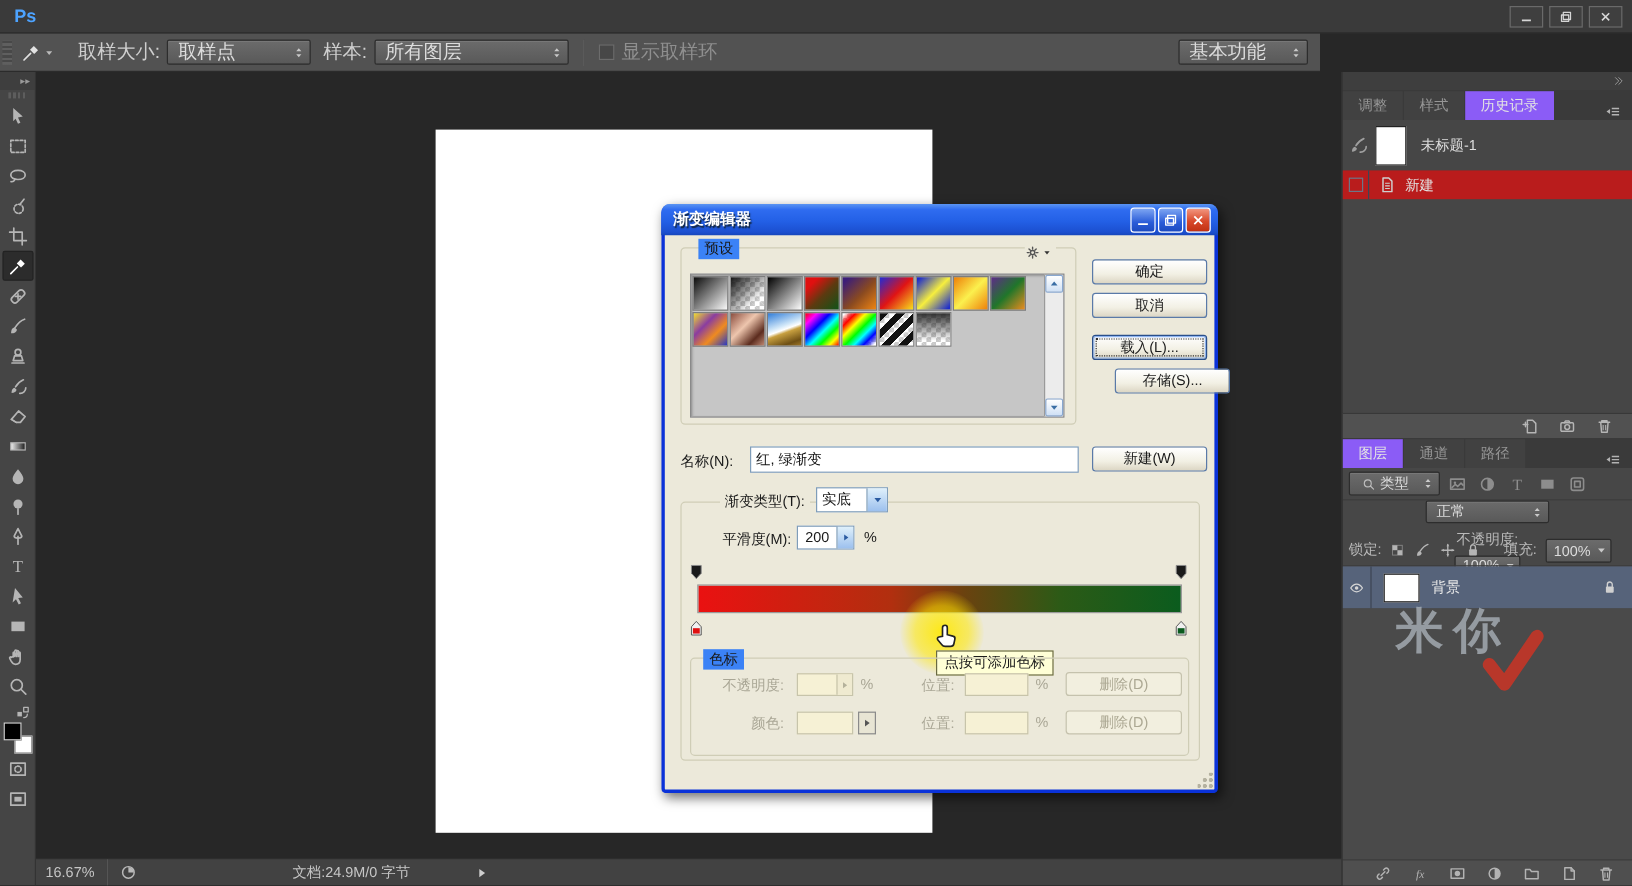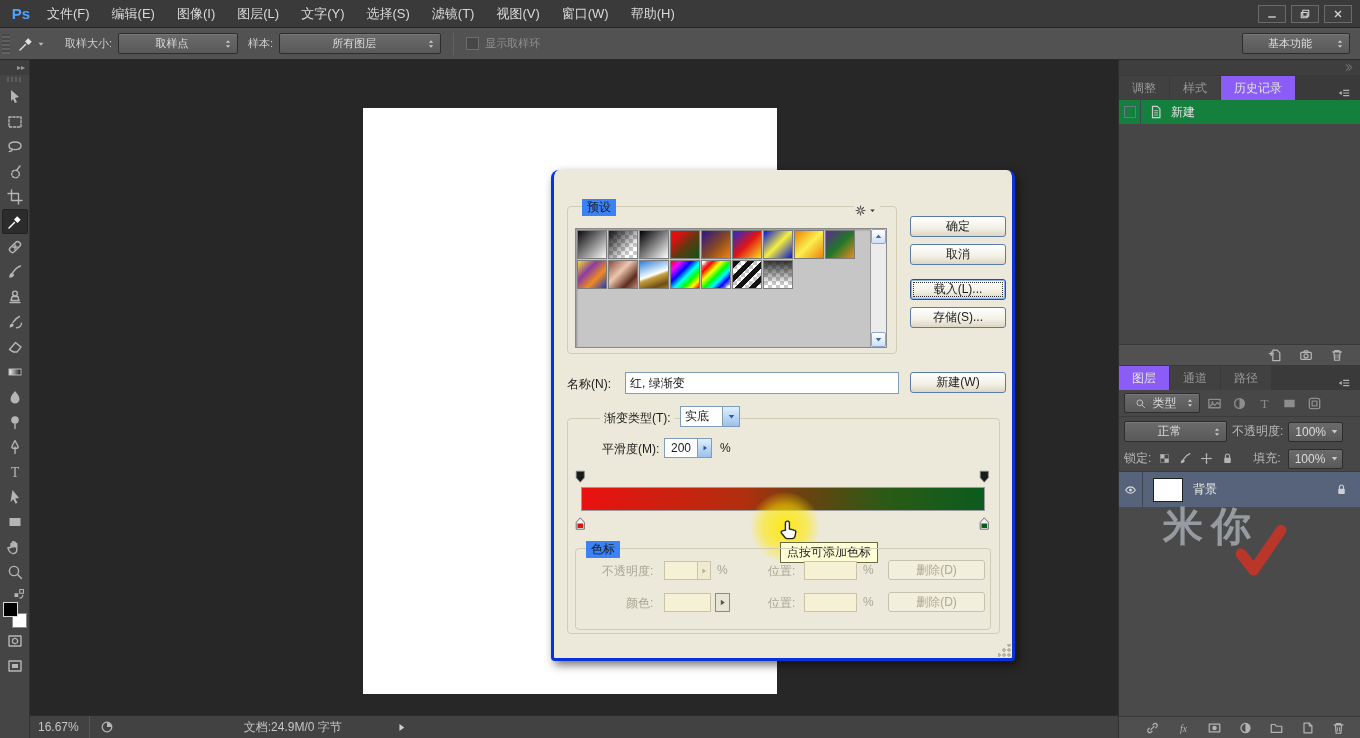--- a/index.html
+++ b/index.html
@@ -12,32 +12,32 @@
     display:flex; align-items:center; border-bottom:1px solid #262626; }
   .ps-logo { width:30px; height:22px; margin-left:6px; color:#4da3ff; font-weight:bold;
     font-size:15px; text-align:center; line-height:22px; }
   .menu-item { color:#d9d9d9; font-size:13px; padding:0 11px; line-height:28px; cursor:default; }
   .win-controls { margin-left:auto; display:flex; gap:5px; margin-right:8px; }
   .win-btn { width:28px; height:18px; border:1px solid #6a6a6a; color:#d6d6d6;
     display:flex; align-items:center; justify-content:center; background:#3f3f3f; }
   .win-btn .picon{ width:12px; height:12px; }
 
   
-  .optionsbar { position:absolute; left:0; top:28px; width:1360px; height:32px; background:#525252;
-    border-bottom:1px solid #2b2b2b; display:flex; align-items:center; font-size:11px; color:#d0d0d0; }
+  .optionsbar { position:absolute; left:0; top:28px; width:1100px; height:32px; background:#525252;
+    border-bottom:1px solid #2b2b2b; display:flex; align-items:center; font-size:16px; color:#d0d0d0; }
   .ob-grip { width:8px; height:20px; margin-left:2px;
     background:repeating-linear-gradient(0deg,#5f5f5f 0 2px,#484848 2px 4px); }
   .tool-preset { display:flex; align-items:center; margin:0 10px 0 8px; }
   .tool-preset .picon { width:16px; height:16px; color:#e2e2e2; }
   .tool-preset .mini-tri { width:8px; height:8px; color:#bbb; margin-left:3px; }
   .ob-label { margin:0 6px 0 10px; color:#cfcfcf; }
   .dk-select { height:21px; background:linear-gradient(#6b6b6b,#595959); border:1px solid #2d2d2d;
     border-radius:2px; display:flex; align-items:center; color:#dcdcdc; padding:0 4px 0 8px;
     box-shadow:inset 0 1px 0 rgba(255,255,255,.09); }
-  .dk-select .txt { flex:1;text-align:center; }
+  .dk-select .txt { flex:1; }
   .dk-select .picon { width:10px; height:12px; color:#c9c9c9; margin-left:6px; }
   .ob-sep { width:1px; height:22px; background:#3c3c3c; margin:0 12px; border-right:1px solid #616161; }
   .ob-check { width:13px; height:13px; background:#474747; border:1px solid #6c6c6c; margin-right:6px; }
   .dim { color:#8f8f8f; }
   .workspace { position:absolute; right:10px; top:5px; width:108px; }
 
   
   .toolcol { position:absolute; left:0; top:60px; width:30px; height:678px; background:#454545;
     border-right:1px solid #333; display:flex; flex-direction:column; align-items:center; }
   .tc-head { width:100%; height:15px; color:#9a9a9a; font-size:8px; text-align:right; padding-right:4px;
@@ -79,33 +79,33 @@
   .pcollapse .picon { width:10px; height:9px; }
   .ptabs { height:25px; background:#3a3a3a; display:flex; align-items:flex-end; }
   .ptab { padding:0 13px; line-height:24px; color:#969696; background:#414141; margin-right:1px; height:24px; }
   .ptab.active { background:#8b5cf6; color:#e3e3e3; }
   .pmenu { margin-left:auto; color:#b3b3b3; width:20px; height:14px; margin-right:6px; }
   .hist-body { height:244px; background:#464646; }
   .snap-row { height:42px; display:flex; align-items:center; padding-left:5px; color:#dedede; }
   .src-box { width:16px; height:16px; color:#9f9f9f; margin-right:6px; }
   .snap-thumb { width:26px; height:33px; background:#fff; border:1px solid #222; margin-right:12px; }
   .hist-row { height:24px; display:flex; align-items:center; color:#e2e2e2; }
-  .hist-row.selected { background:#15803d; }
+  .hist-row.selected { background:#b91c1c; }
   .hist-check { width:22px; height:100%; border-right:1px solid #3d4554; display:flex;
     align-items:center; justify-content:center; }
   .hist-check .inner { width:12px; height:12px; border:1px solid #6d7688; }
   .hist-row .picon { width:14px; height:14px; color:#cfcfcf; margin:0 8px 0 8px; }
   .pfooter { height:21px; background:#515151; border-top:1px solid #383838; display:flex;
     justify-content:flex-end; align-items:center; gap:17px; padding-right:16px; color:#b5b5b5; }
   .pfooter .picon { width:14px; height:14px; }
   .filter-row { height:27px; display:flex; align-items:center; padding:0 5px; gap:7px; border-bottom:1px solid #3c3c3c; }
   .filter-row .dk-select { width:76px; height:20px; padding-left:4px; }
   .filter-row .dk-select .search { width:11px; height:11px; margin-right:4px; color:#bdbdbd; }
   .ficon { width:15px; height:15px; color:#8d8d8d; }
-  .blend-row { height:29px; display:flex; align-items:center; padding:0 5px; gap:5px; color:#b9b9b9; }
+  .blend-row { height:29px; display:flex; align-items:center; padding:0 5px; gap:5px; color:#b9b9b9;flex-direction:column; }
   .blend-row .dk-select { width:103px; }
   .dk-value { height:20px; background:linear-gradient(#6b6b6b,#595959); border:1px solid #2d2d2d;
     border-radius:2px; color:#dcdcdc; display:flex; align-items:center; padding:0 3px 0 6px; width:55px; }
   .dk-value .picon { width:9px; height:9px; margin-left:auto; color:#c9c9c9; }
   .lock-row { height:26px; display:flex; align-items:center; padding:0 5px; gap:7px; color:#b9b9b9;
     border-bottom:1px solid #3c3c3c; }
   .lkicon { width:13px; height:13px; color:#b5b5b5; }
   .layer-row { height:35px; display:flex; align-items:center; }
   .layer-row.selected { background:#56637a; }
   .eye-cell { width:24px; height:100%; border-right:1px solid #3d4554; display:flex;
@@ -207,32 +207,20 @@
   .picon { display:inline-block; }
   .picon svg { display:block; width:100%; height:100%; }
 </style>
 </head>
 <body>
 
 <div class="app">
 
   <div class="menubar">
     <div class="ps-logo">Ps</div>
-    <nav id="menu-list" style="display:flex">
-        <span class="menu-item">文件(F)</span>
-        <span class="menu-item">编辑(E)</span>
-        <span class="menu-item">图像(I)</span>
-        <span class="menu-item">图层(L)</span>
-        <span class="menu-item">文字(Y)</span>
-        <span class="menu-item">选择(S)</span>
-        <span class="menu-item">滤镜(T)</span>
-        <span class="menu-item">视图(V)</span>
-        <span class="menu-item">窗口(W)</span>
-        <span class="menu-item">帮助(H)</span>
-      </nav>
     <div class="win-controls">
       <span class="win-btn">
           <span class="picon">
             <svg viewBox="0 0 16 16">
               <path d="M3 12h10" stroke="currentColor" stroke-width="1.8"></path>
             </svg>
           </span>
         </span>
       <span class="win-btn">
           <span class="picon">
@@ -526,20 +514,31 @@
       <span class="ptab">样式</span>
       <span class="ptab active">历史记录</span>
       <span class="picon pmenu">
           <svg viewBox="0 0 16 16">
             <path d="M2 8l3.4 2.4V5.6z" fill="currentColor"></path>
             <path d="M7 5h7M7 8h7M7 11h7" stroke="currentColor" stroke-width="1.3"></path>
           </svg>
         </span>
     </div>
     <div class="hist-body">
+      <div class="snap-row">
+        <span class="picon src-box">
+            <svg viewBox="0 0 16 16">
+              <path d="M12.5 2.5c-2.4 1-4.8 3.2-6.5 5.8" stroke="currentColor" fill="none" stroke-width="1.4" stroke-linecap="round" stroke-linejoin="round"></path>
+              <path d="M5.2 9.2c-1.6.4-2.6 1.8-2.6 4.2 2.4 0 3.8-.8 4.2-2.6z" fill="currentColor"></path>
+              <path d="M9.5 13.8a4.6 4.6 0 005-4.6" stroke="currentColor" fill="none" stroke-width="1.4" stroke-linecap="round" stroke-linejoin="round"></path>
+            </svg>
+          </span>
+        <div class="snap-thumb"></div>
+        <span>未标题-1</span>
+      </div>
       <div class="hist-row selected">
         <div class="hist-check">
             <span class="inner"></span>
           </div>
         <span class="picon">
             <svg viewBox="0 0 16 16">
               <path d="M4 1.5h5.5l3 3v10H4z" stroke="currentColor" fill="none" stroke-width="1.4" stroke-linecap="round" stroke-linejoin="round"></path>
               <path d="M6 6.5h4.5M6 9h4.5M6 11.5h4.5" stroke="currentColor" stroke-width="1"></path>
             </svg>
           </span>
@@ -750,20 +749,47 @@
         <span class="picon ">
           <svg viewBox="0 0 16 16">
             <path d="M3 4.5h10M5.5 4.5V3h5v1.5M4.5 4.5l.8 9.5h5.4l.8-9.5" stroke="currentColor" fill="none" stroke-width="1.4" stroke-linecap="round" stroke-linejoin="round"></path>
             <path d="M6.8 7v5M9.2 7v5" stroke="currentColor" stroke-width="1"></path>
           </svg>
         </span>
       </div>
   </div>
 
   <div class="dialog">
+    <div class="xp-title">
+      <span>渐变编辑器</span>
+      <span class="xp-btns">
+        <span class="xp-b">
+            <span class="picon">
+              <svg viewBox="0 0 16 16">
+                <path d="M3 12h10" stroke="currentColor" stroke-width="1.8"></path>
+              </svg>
+            </span>
+          </span>
+        <span class="xp-b">
+            <span class="picon">
+              <svg viewBox="0 0 16 16">
+                <rect x="5" y="3" width="8" height="8" stroke="currentColor" fill="none" stroke-width="1.4" stroke-linecap="round" stroke-linejoin="round"></rect>
+                <rect x="3" y="6" width="8" height="7" stroke="currentColor" fill="none" stroke-width="1.4" stroke-linecap="round" stroke-linejoin="round"></rect>
+              </svg>
+            </span>
+          </span>
+        <span class="xp-b close">
+            <span class="picon">
+              <svg viewBox="0 0 16 16">
+                <path d="M4 4l8 8M12 4l-8 8" stroke="currentColor" stroke-width="1.8"></path>
+              </svg>
+            </span>
+          </span>
+      </span>
+    </div>
     <div class="client">
 
       <div class="groupbox" style="left:13px;top:10px;width:330px;height:148px">
         <span class="gb-legend">预设</span>
       </div>
       <div class="gear-btn">
         <span class="picon">
             <svg viewBox="0 0 16 16">
               <circle cx="8" cy="8" r="2.2" stroke="currentColor" fill="none" stroke-width="1.4" stroke-linecap="round" stroke-linejoin="round"></circle>
               <path d="M8 2.5v2M8 11.5v2M2.5 8h2M11.5 8h2M4.3 4.3l1.4 1.4M10.3 10.3l1.4 1.4M11.7 4.3l-1.4 1.4M5.7 10.3l-1.4 1.4" stroke="currentColor" fill="none" stroke-width="1.4" stroke-linecap="round" stroke-linejoin="round"></path>
@@ -808,21 +834,21 @@
                   <path d="M3 5.5l5 6 5-6z" fill="currentColor"></path>
                 </svg>
               </span>
             </span>
         </div>
       </div>
 
       <button class="xp-btn" style="left:356px;top:20px">确定</button>
       <button class="xp-btn" style="left:356px;top:48px">取消</button>
       <button class="xp-btn focusdef" style="left:356px;top:83px">载入(L)...</button>
-      <button class="xp-btn" style="left:356px;top:111px">存储(S)...</button>
+      <button class="xp-btn" style="left:375px;top:111px">存储(S)...</button>
 
       <span class="dlg-label" style="left:13px;top:180px">名称(N):</span>
       <input class="xp-input" style="left: 71px; top: 176px; width: 274px;" value="红, 绿渐变">
       <button class="xp-btn" style="left:356px;top:176px">新建(W)</button>
 
       <div class="groupbox" style="left:13px;top:222px;width:433px;height:216px"></div>
       <span class="dlg-label" style="left:46px;top:214px;background:#ece9da;padding:0 4px">渐变类型(T):</span>
       <div class="xp-dd" style="left:126px;top:210px;width:60px;background:#fff">
         <span class="txt">实底</span>
         <span class="dd-btn">

